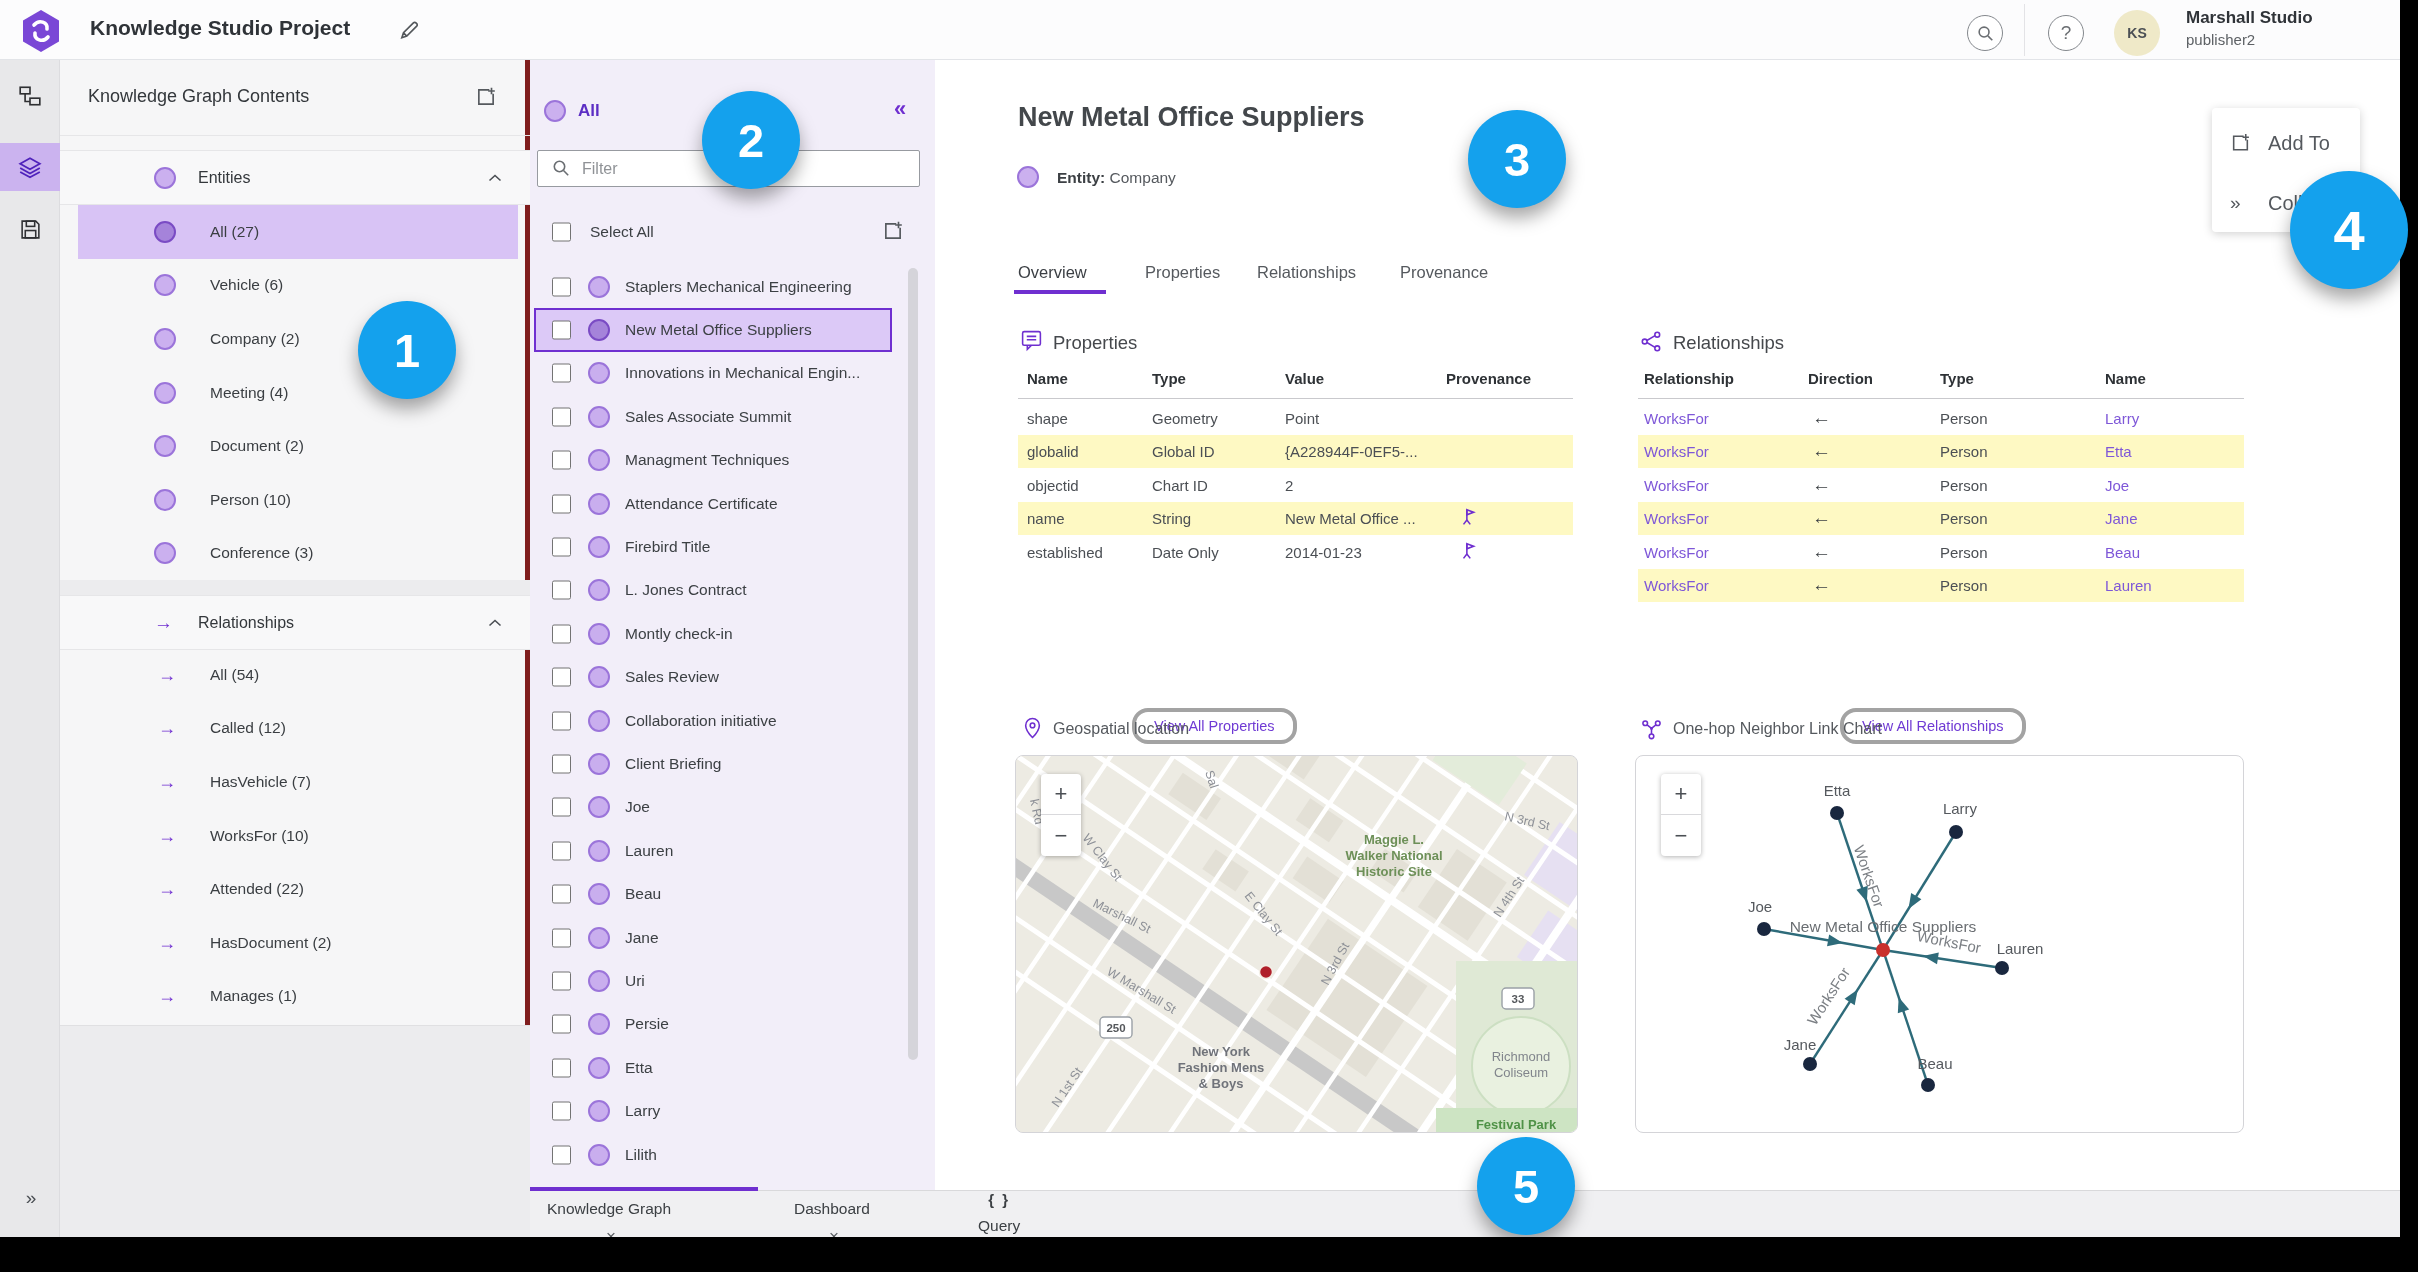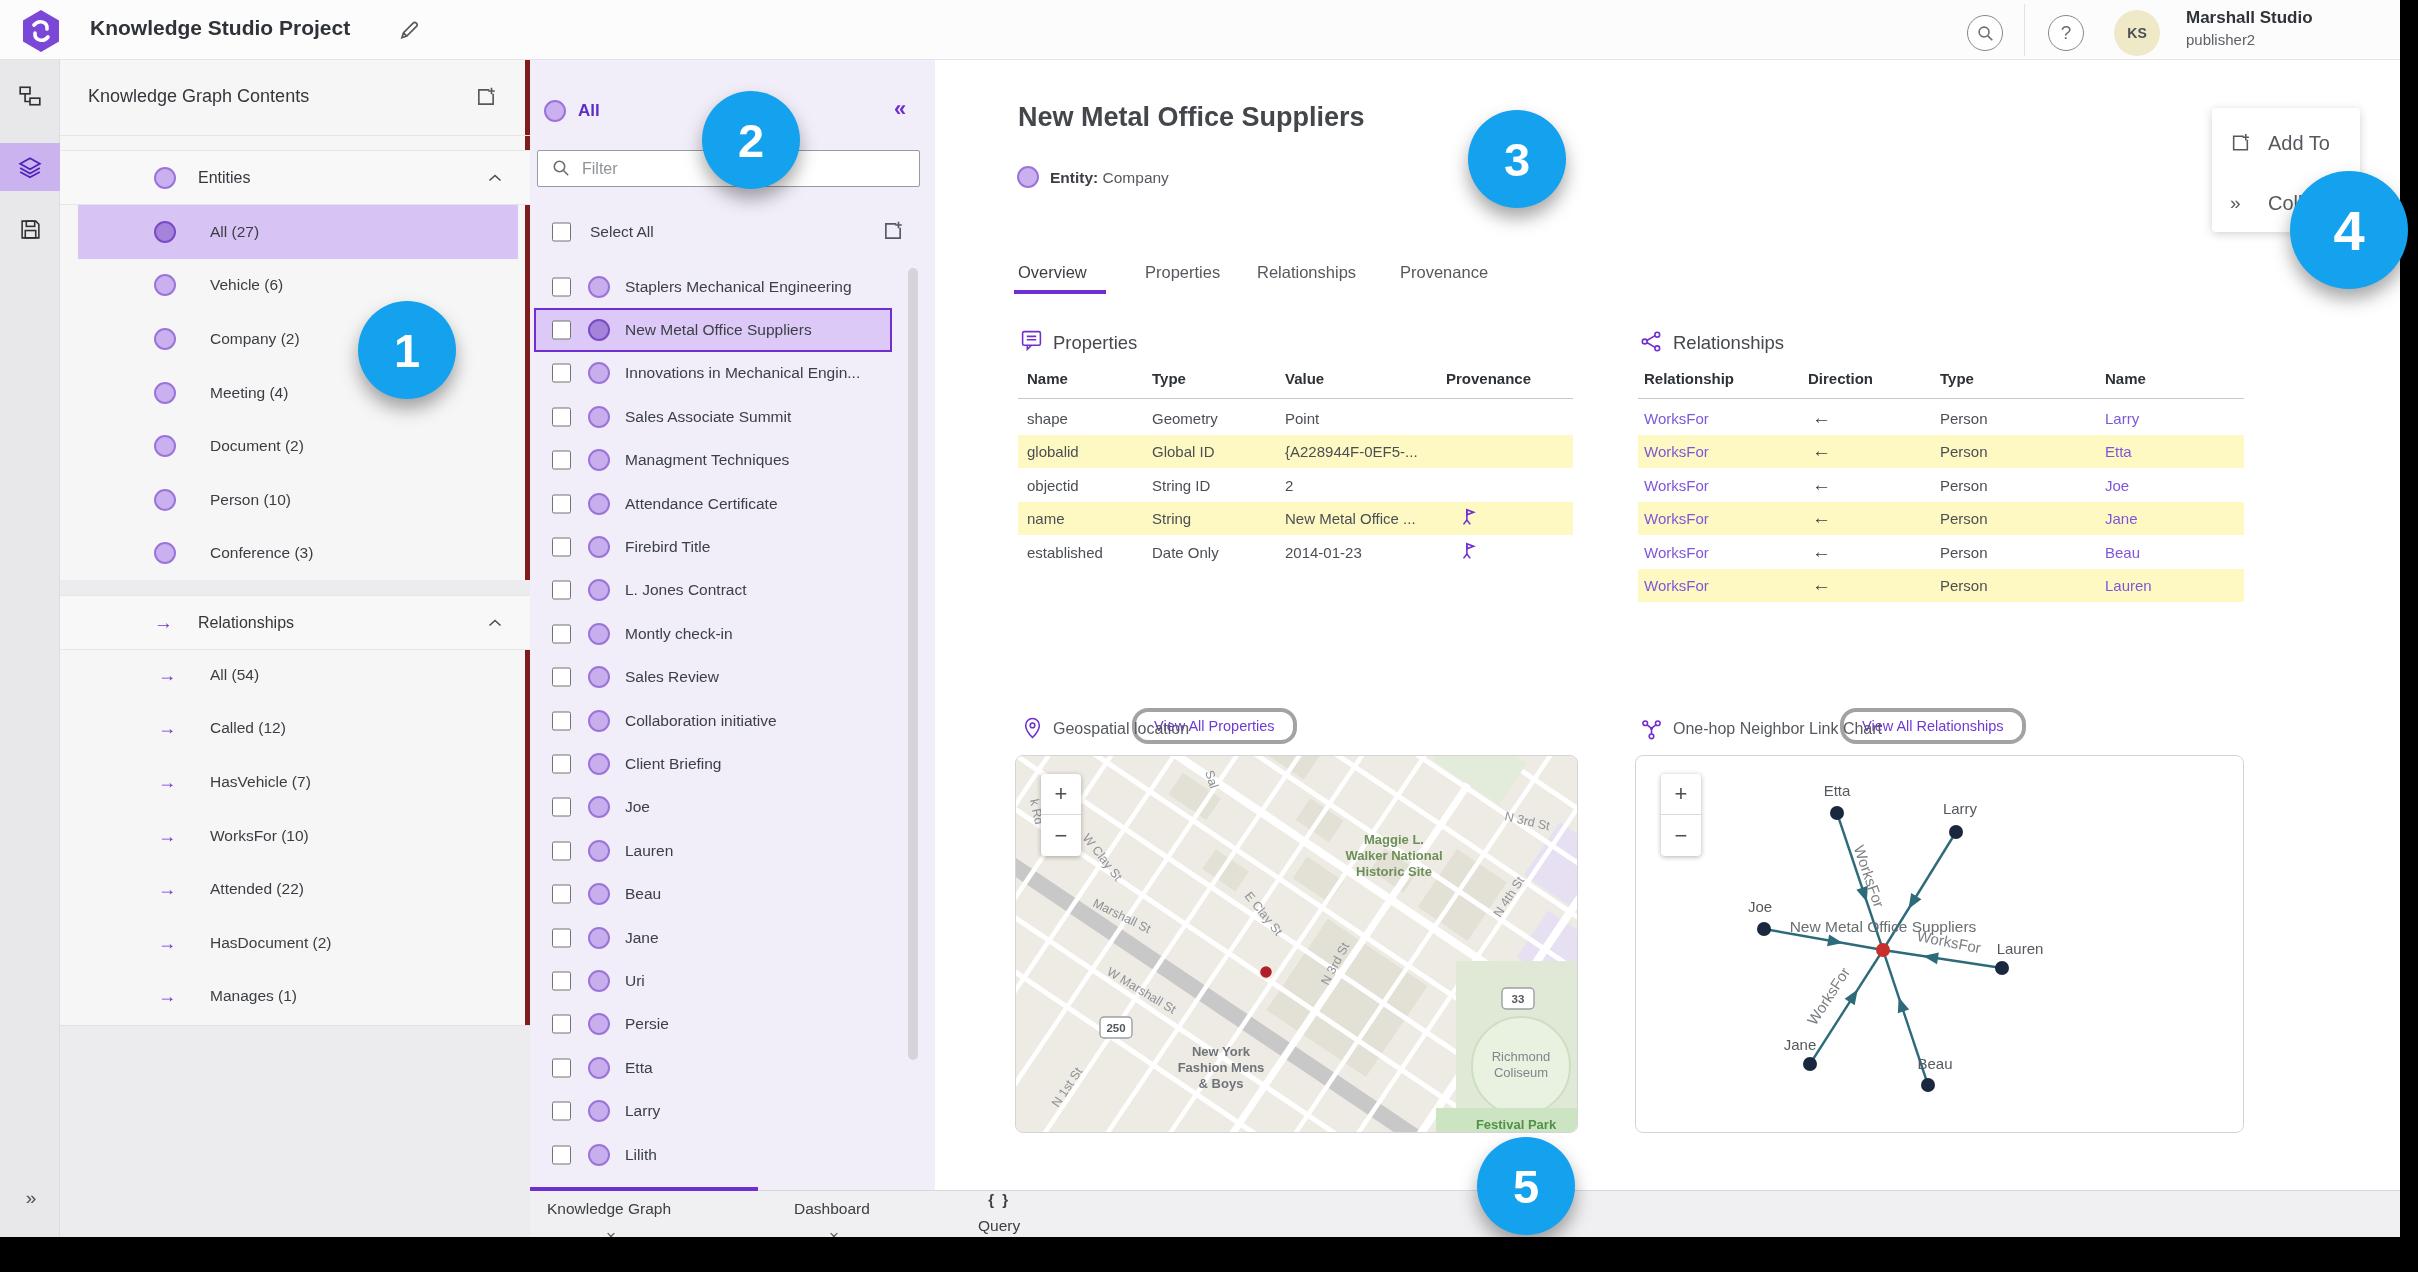--- a/index.html
+++ b/index.html
@@ -76,21 +76,21 @@
   .mid-item.sel .cb{left:18px;}
   .mid-item .lbl{position:absolute;left:95px;top:50%;transform:translateY(-50%);font-size:15.5px;color:#3c4044;white-space:nowrap;}
   .mid-item.sel .lbl{left:91px;}
   #lp-scroll{left:378px;top:208px;width:10px;height:792px;background:#d5d4da;border-radius:5px;}
 
   
   #detail{left:935px;top:60px;width:1465px;height:1130px;background:#fff;}
   #d-title{left:83px;top:42px;font-size:27px;font-weight:600;color:#43474b;}
   #d-entity-circ{left:82px;top:106px;width:22px;height:22px;border-radius:50%;background:#cbb0ef;border:2px solid #9b74da;box-sizing:border-box;}
   #d-entity{left:115px;top:109px;font-size:15.5px;color:#55595e;}
-  #d-entity b{color:#3c4044;}
+  #d-entity b{color:#3c4044;margin-left:7px;}
   .dtab{position:absolute;top:203px;font-size:16.5px;color:#55595e;}
   .dtab.active{color:#3b3f44;}
   #tab-underline{left:79px;top:230px;width:92px;height:3.5px;background:#6f2fd0;}
   .sec-head{position:absolute;font-size:18.5px;color:#45484c;font-weight:500;}
   .sec-icon{position:absolute;}
   .tbl{position:absolute;top:310px;}
   .thead{position:relative;height:28px;}
   .thead span{position:absolute;top:0;font-size:15px;font-weight:700;color:#2e3236;}
   .thdiv{height:1px;background:#c9c9cd;margin-bottom:2px;}
   .trow{position:relative;height:33.5px;}
@@ -447,21 +447,21 @@
             <span style="left: 134px;">Geometry</span>
             <span style="left: 267px;">Point</span>
           </div>
           <div class="trow alt">
             <span style="left: 9px;">globalid</span>
             <span style="left: 134px; text-align: right;">Global ID</span>
             <span style="left: 267px;">{A228944F-0EF5-...</span>
           </div>
           <div class="trow">
             <span style="left: 9px;">objectid</span>
-            <span style="left: 134px;">String ID</span>
+            <span style="left: 134px;">Chart ID</span>
             <span style="left: 267px;">2</span>
           </div>
           <div class="trow alt">
             <span style="left: 9px;">name</span>
             <span style="left: 134px;">String</span>
             <span style="left: 267px;">New Metal Office ...</span>
             <span class="flagwrap" style="left: 442px;"><svg width="16" height="18" viewBox="0 0 12 16" fill="none" stroke="#6f2fd0" stroke-width="1.4">
     <line x1="5" y1="2" x2="5" y2="12"></line>
     <path d="M5 2 L11 4.2 L5 6.5 Z"></path>
     <path d="M2 15 L5 11.2 M8 15 L5 11.2"></path>

